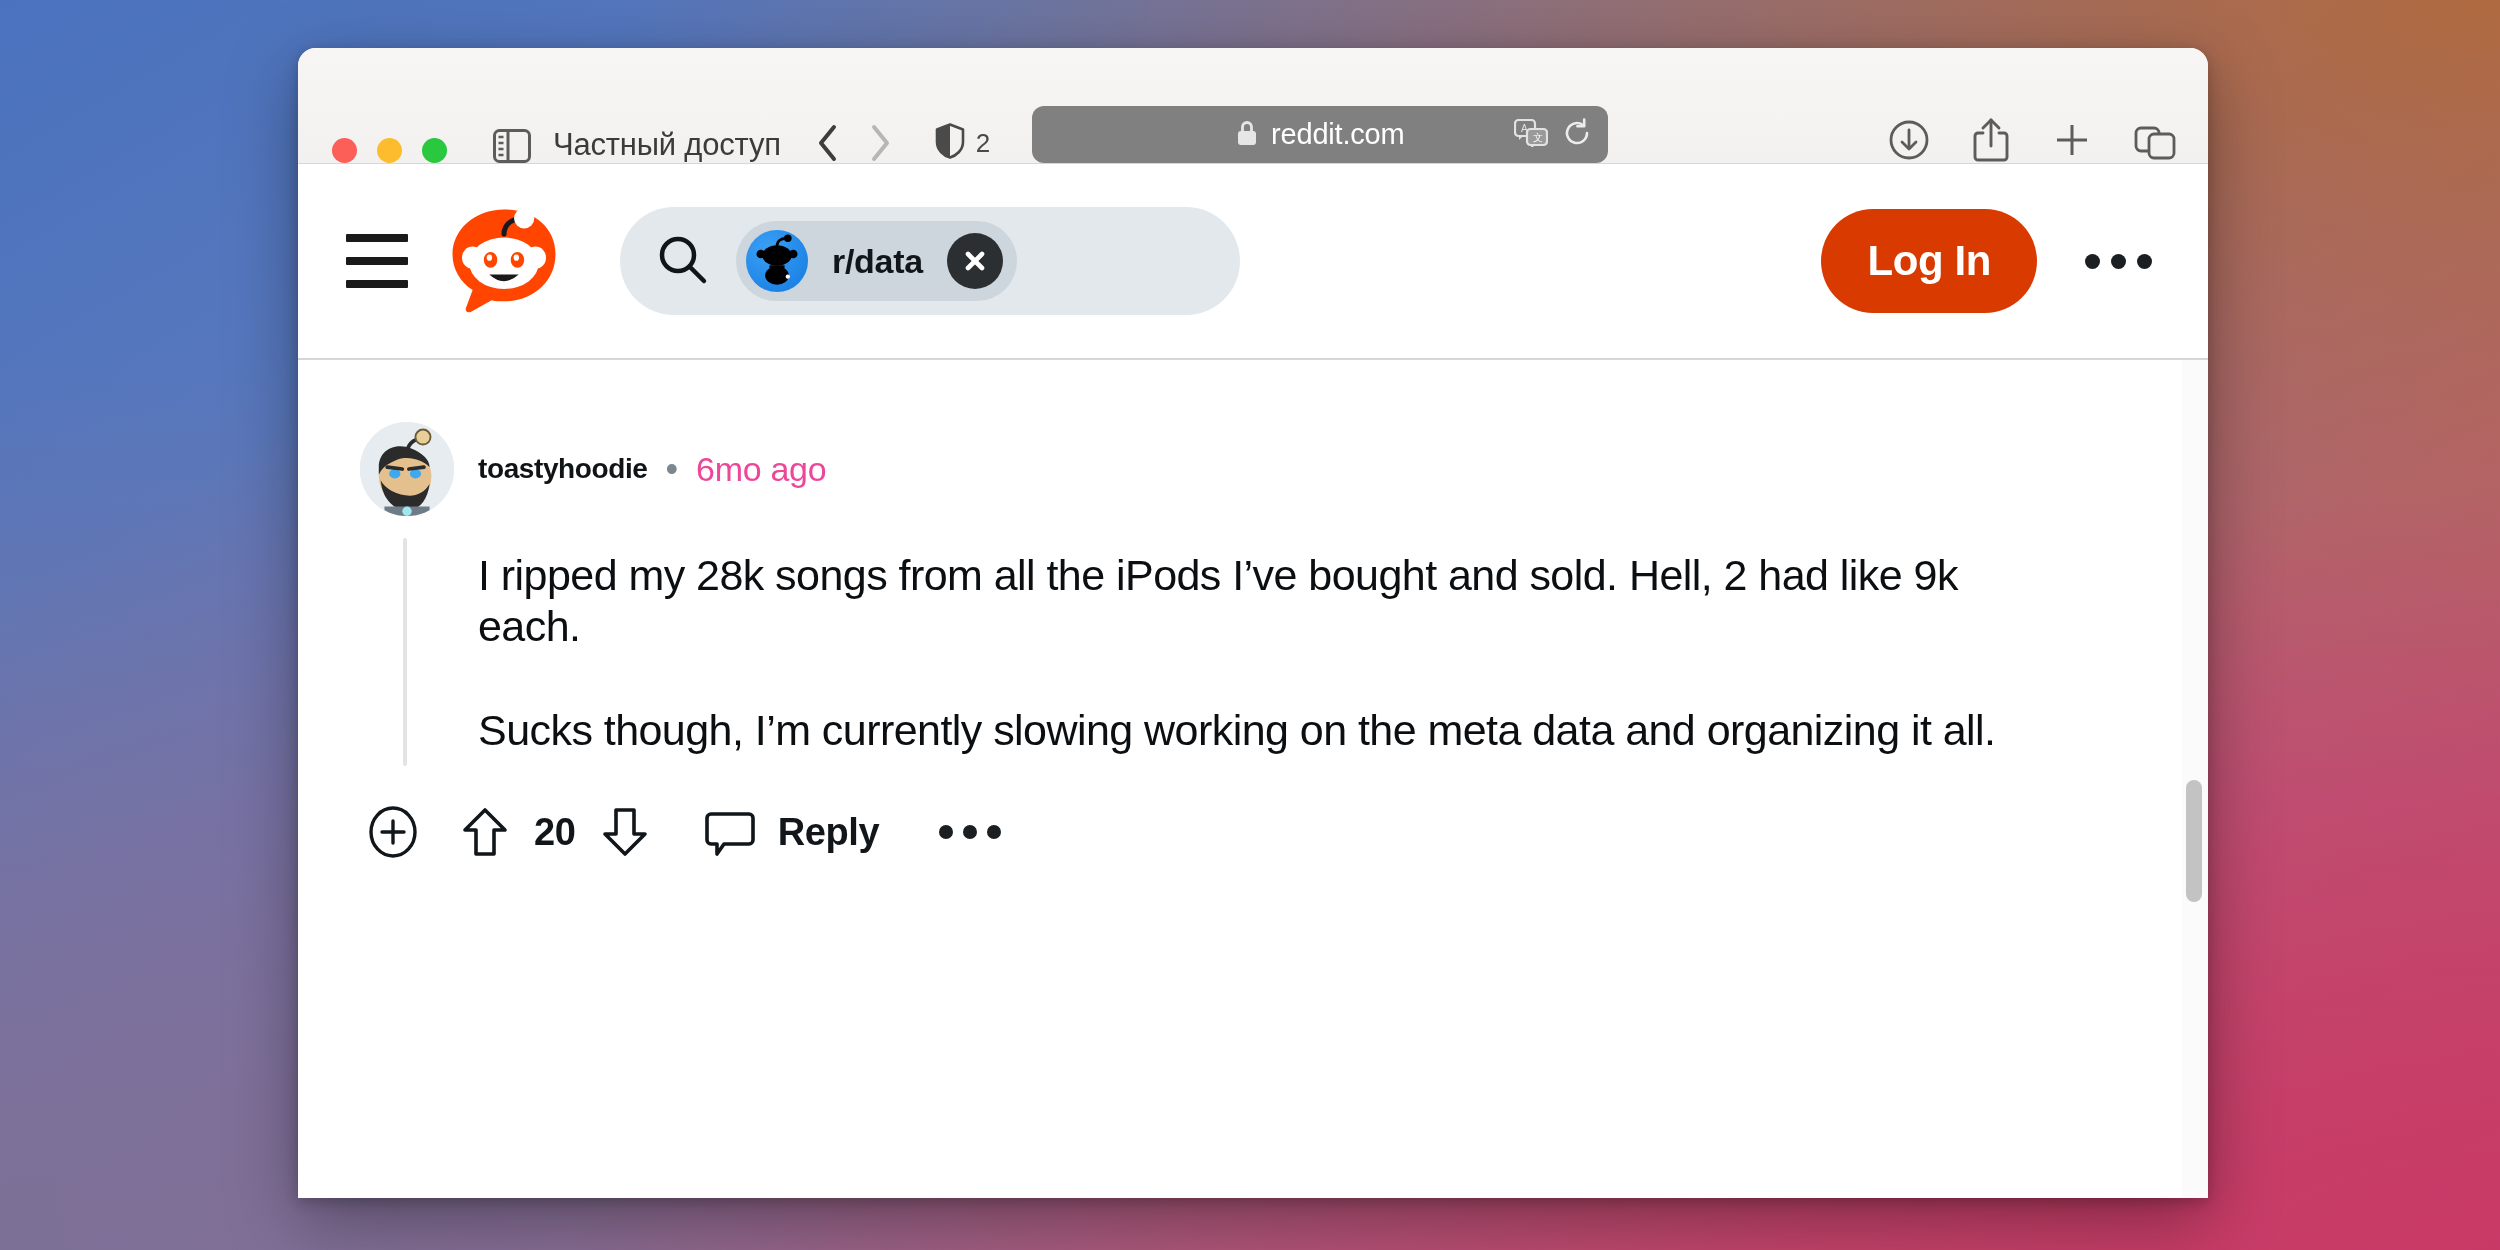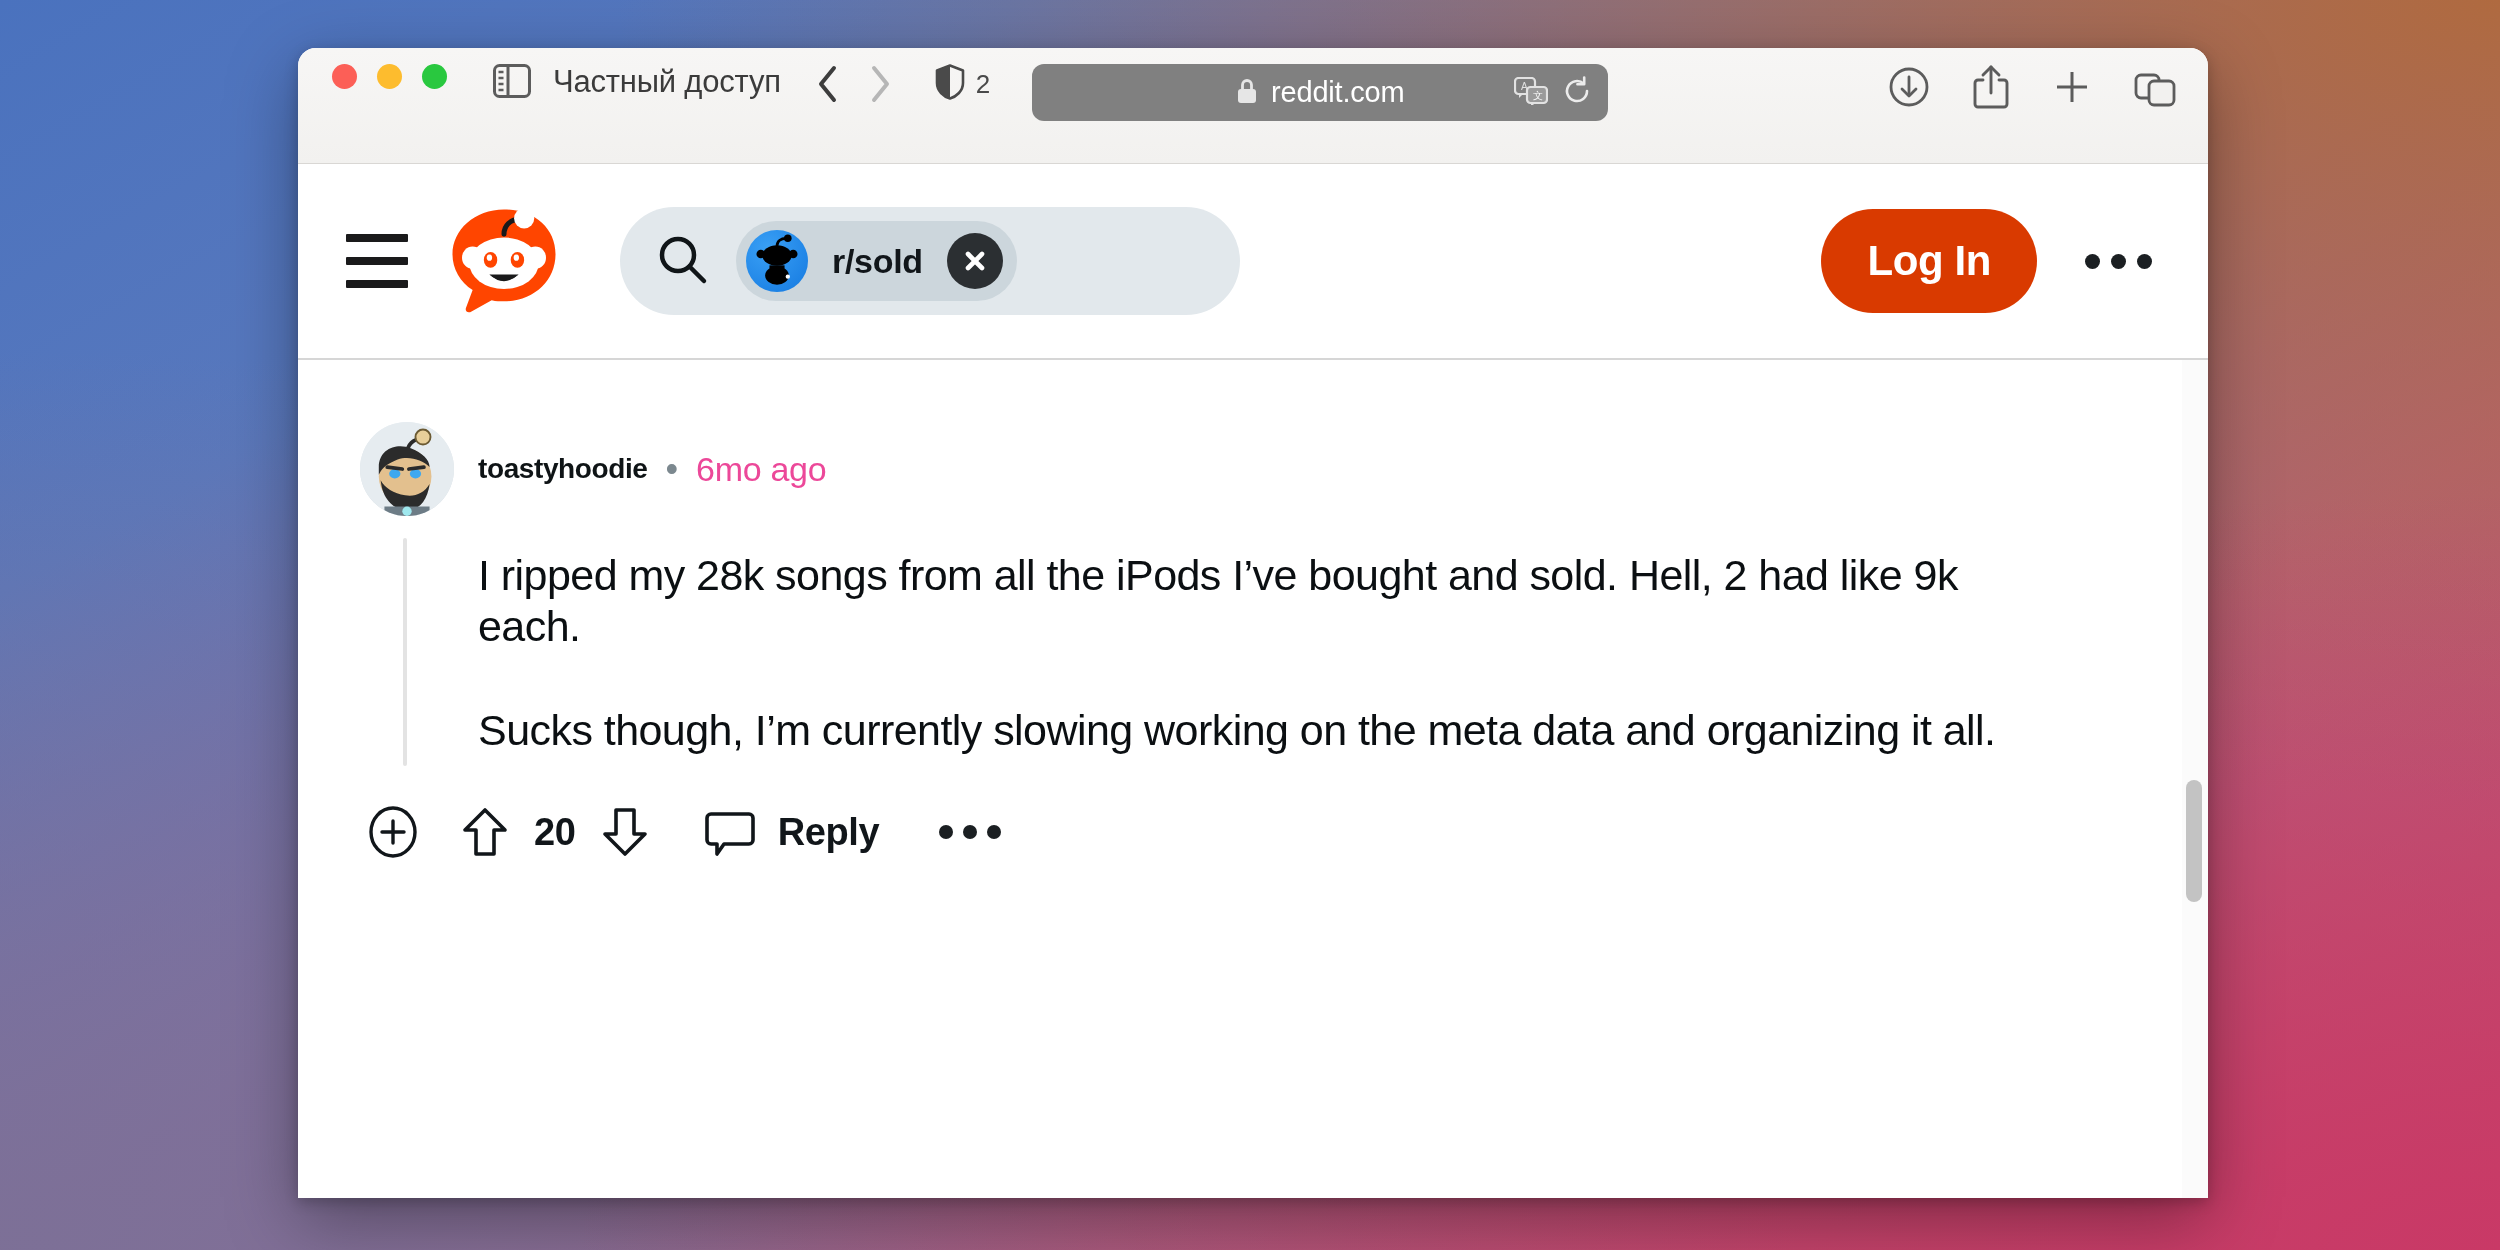--- a/index.html
+++ b/index.html
@@ -34,21 +34,21 @@
     flex-direction: column;
   }
 
   
   .toolbar {
     height: 116px;
     flex: 0 0 116px;
     background: linear-gradient(#f7f6f5, #f2f1ef);
     border-bottom: 1px solid #d9d7d4;
     display: flex;
-    align-items: flex-start;
+    align-items: flex-end;
     padding: 16px 32px 0 34px;
     gap: 0;
   }
 
   .traffic { display: flex; align-items: center; gap: 20px; margin-right: 46px; }
   .dot { width: 25px; height: 25px; border-radius: 50%; }
   .dot.red { background: #fc5f57; }
   .dot.yellow { background: #fdbc2e; }
   .dot.green { background: #29c83f; }
 
@@ -381,21 +381,21 @@
               <ellipse cx="50" cy="40" rx="27" ry="19" fill="#000000"></ellipse>
               <ellipse cx="20" cy="37" rx="8" ry="8" fill="#000000"></ellipse>
               <ellipse cx="80" cy="37" rx="8" ry="8" fill="#000000"></ellipse>
               <ellipse cx="50" cy="77" rx="22" ry="17" fill="#000000"></ellipse>
               <rect x="36" y="58" width="28" height="14" fill="#000000"></rect>
               <path d="M50 22 C50 13 58 8 66 8" fill="none" stroke="#000000" stroke-width="5" stroke-linecap="round"></path>
               <circle cx="70" cy="8" r="7" fill="#000000"></circle>
               <circle cx="70" cy="79" r="4" fill="#ffffff"></circle>
             </svg>
           </span>
-          <span class="chip-label">r/sold</span>
+          <span class="chip-label">r/data</span>
           <span class="chip-close">
             <svg width="28" height="28" viewBox="0 0 28 28">
               <line x1="7" y1="7" x2="21" y2="21" stroke="#ffffff" stroke-width="4.6" stroke-linecap="round"></line>
               <line x1="21" y1="7" x2="7" y2="21" stroke="#ffffff" stroke-width="4.6" stroke-linecap="round"></line>
             </svg>
           </span>
         </div>
       </div>
 
       <div class="header-spacer"></div>

